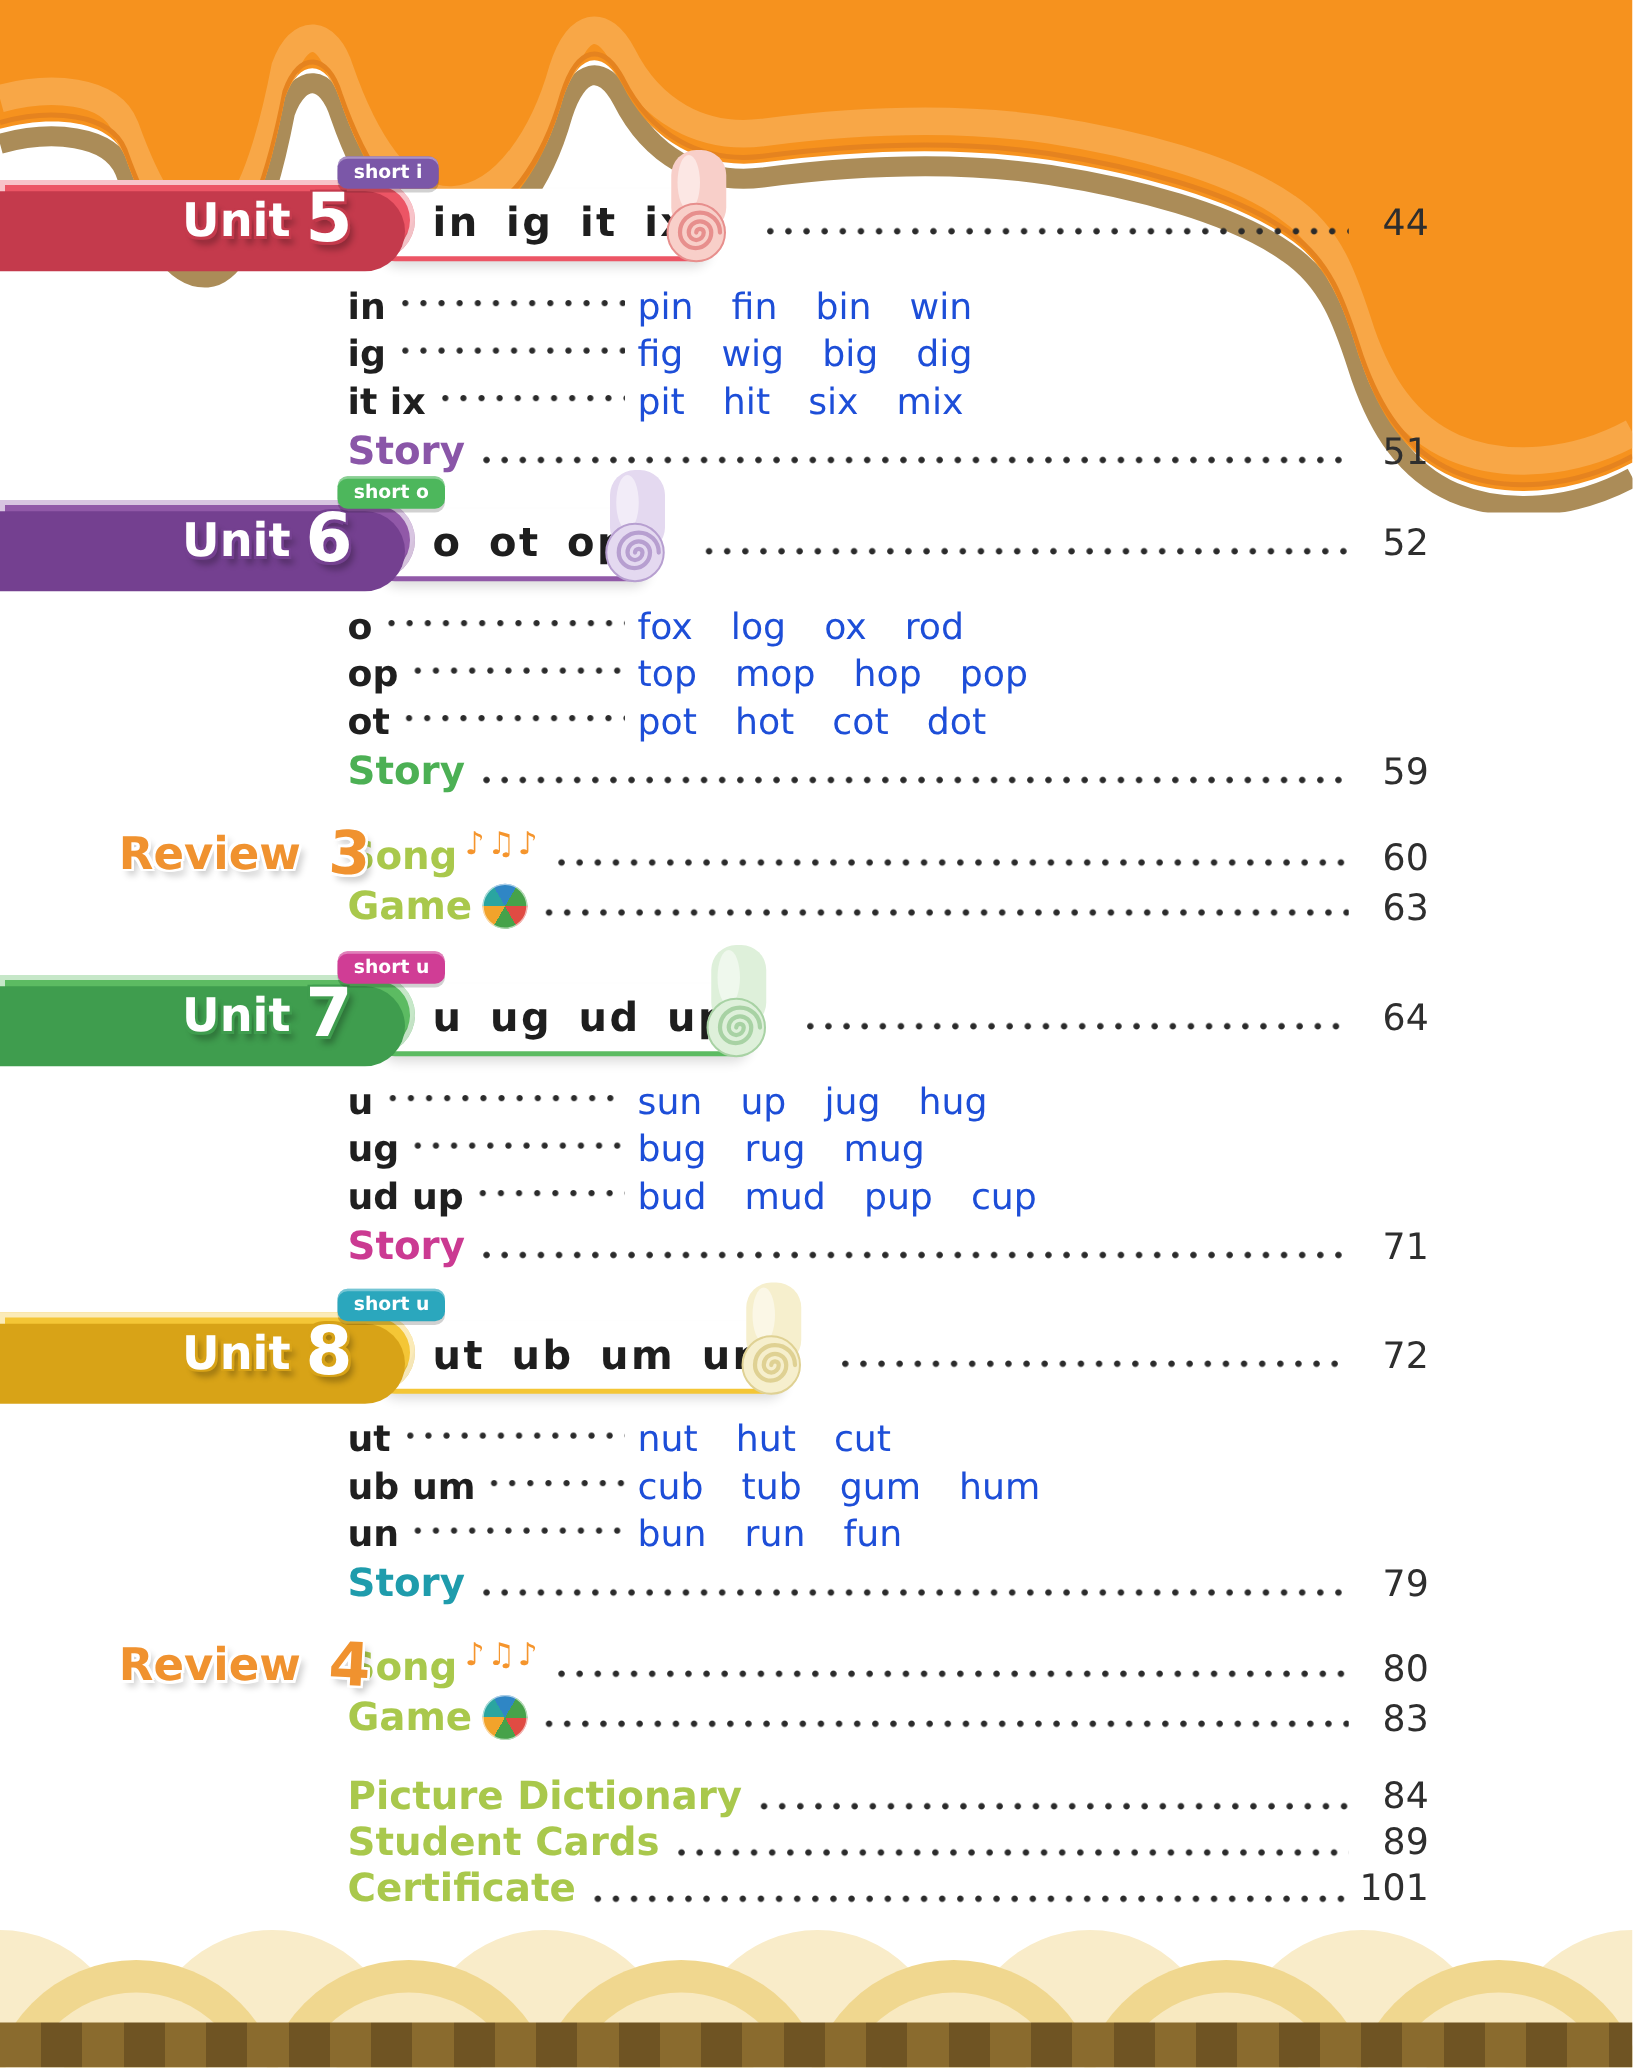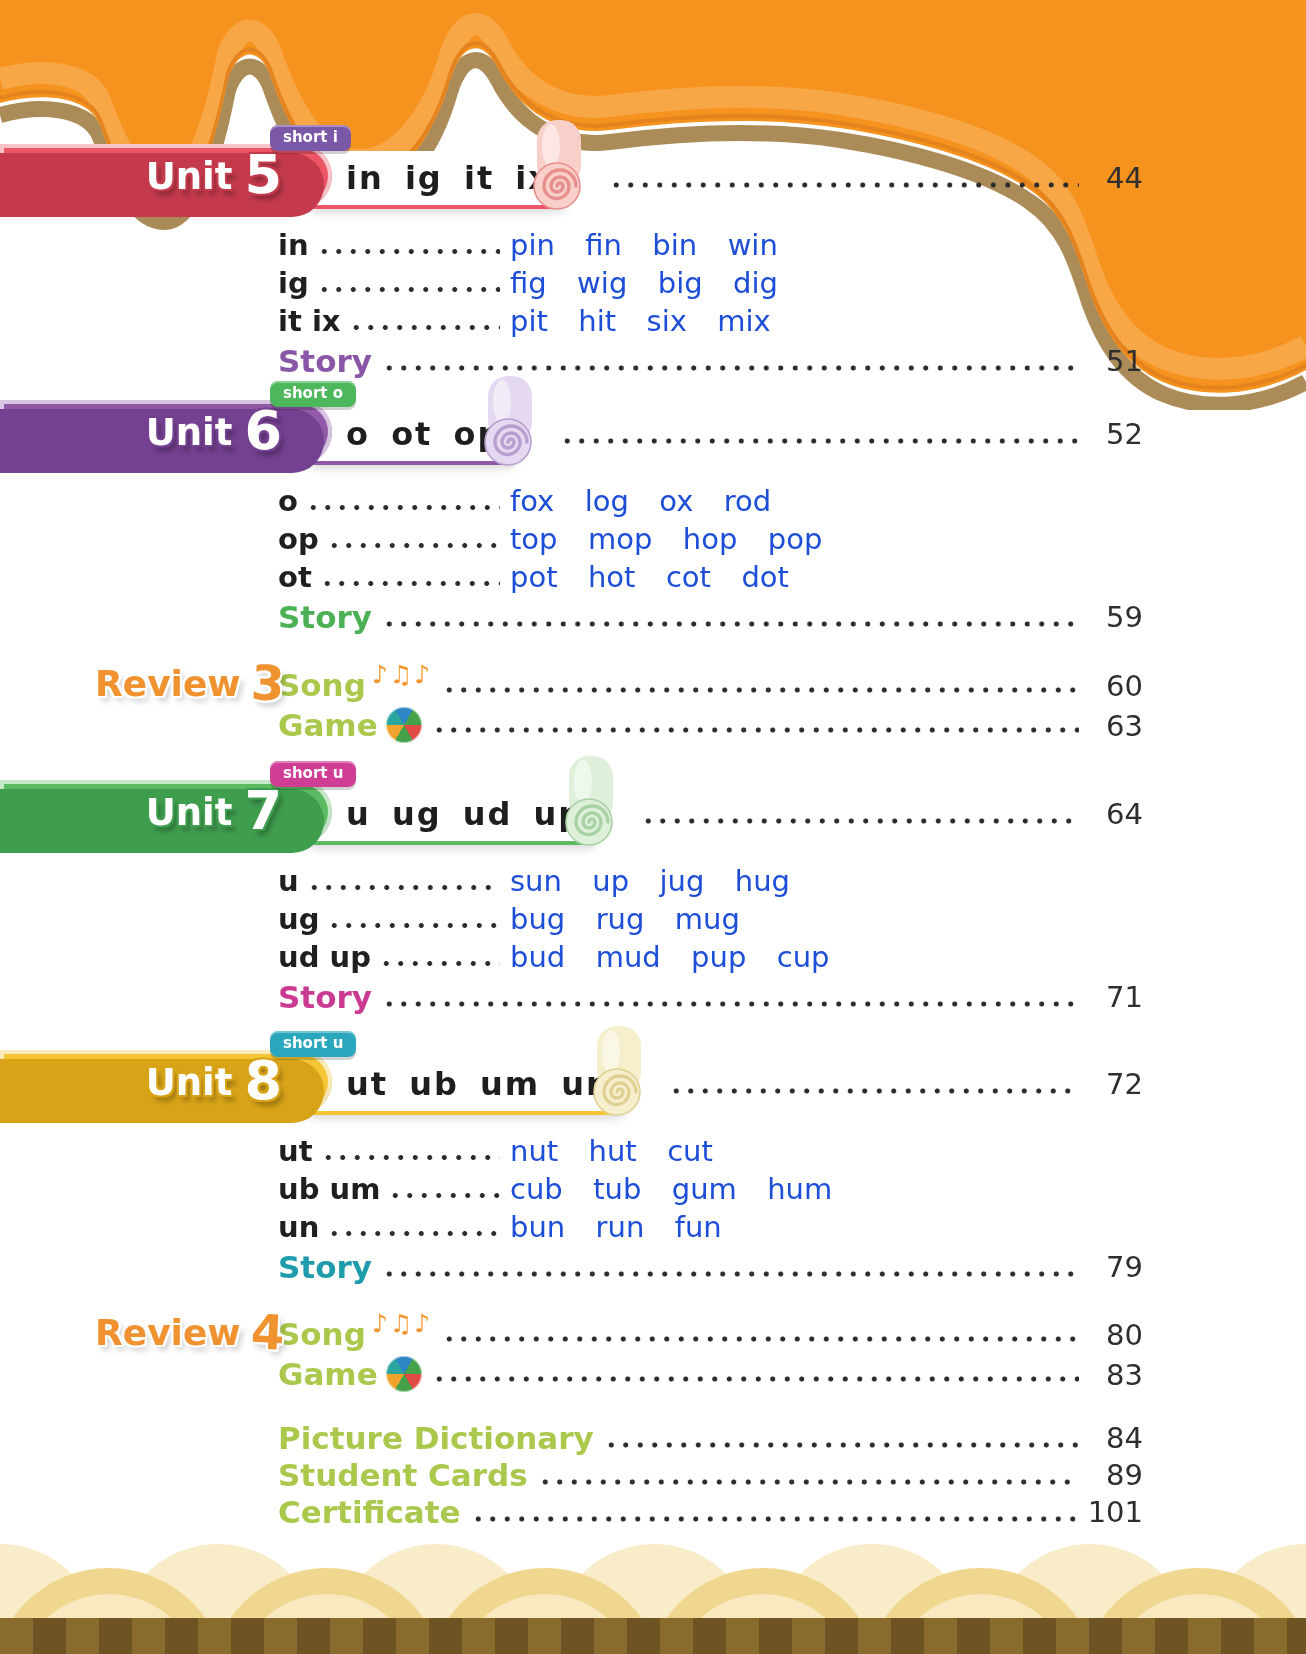--- a/index.html
+++ b/index.html
@@ -47,50 +47,50 @@
 
   
   .dots{flex:1;height:6px;align-self:center;margin:14px 6px 0 10px;
     background-image:radial-gradient(circle,#2b2b2b 2.2px,rgba(0,0,0,0) 2.9px);
     background-size:14.5px 6px;background-repeat:repeat-x;background-position:0 50%;}
   .pagenum{flex:none;min-width:58px;text-align:right;font-size:29px;color:#2e2e2e;}
 
   
   .wrows{position:absolute;left:278px;right:163px;top:101px;}
   .wrow{height:38px;display:flex;align-items:center;}
-  .lblwrap{width:232px;display:flex;align-items:center;flex:none;}
+  .lblwrap{width:232px;display:flex;align-items:flex-start;flex:none;}
   .wlabel{font-weight:700;font-size:29px;color:#1f1f1f;white-space:pre;}
   .wdots{flex:1;height:5px;margin:12px 10px 0 8px;
     background-image:radial-gradient(circle,#2b2b2b 2.1px,rgba(0,0,0,0) 2.8px);
     background-size:14.5px 5px;background-repeat:repeat-x;background-position:0 50%;}
   .words{font-size:29px;color:#1d4ed8;word-spacing:6px;white-space:pre;}
   .wrow.storyrow{height:42px;justify-content:center;}
   .story-label{font-weight:800;font-size:31px;color:var(--story);flex:none;}
 
   
   .review{position:absolute;left:0;right:163px;z-index:2;}
   .r3{top:663px;}
   .r4{top:1312px;}
-  .rev-label{position:absolute;left:95px;top:0;height:40px;display:flex;align-items:center;gap:10px;}
+  .rev-label{position:absolute;left:95px;top:0;height:40px;display:flex;align-items:center;gap:22px;}
   .rev-word{font-size:36px;font-weight:800;color:#f0922f;
     text-shadow:2px 0 0 #fff,-2px 0 0 #fff,0 2px 0 #fff,0 -2px 0 #fff,2px 2px 0 #fff,-2px -2px 0 #fff,2px -2px 0 #fff,-2px 2px 0 #fff,4px 5px 6px rgba(0,0,0,.22);}
   .rev-num{font-size:48px;font-weight:800;color:#f0922f;transform:rotate(3deg);
     text-shadow:2px 0 0 #fff,-2px 0 0 #fff,0 2px 0 #fff,0 -2px 0 #fff,2px 2px 0 #fff,-2px -2px 0 #fff,2px -2px 0 #fff,-2px 2px 0 #fff,4px 5px 6px rgba(0,0,0,.22);}
   .rev-items{margin-left:278px;}
   .rev-row{height:40px;display:flex;align-items:flex-end;}
   .green-label{font-weight:800;font-size:31px;color:#a9c84c;flex:none;}
   .notes{color:#f5952d;font-size:25px;font-weight:700;letter-spacing:2px;
     transform:translateY(-14px);display:inline-block;margin-left:6px;flex:none;}
   .wheel{width:36px;height:36px;border-radius:50%;margin-left:8px;flex:none;
     background:conic-gradient(from -30deg,#2f86c5 0 60deg,#46a24a 60deg 120deg,#e04b43 120deg 180deg,#46a24a 180deg 240deg,#f2a32b 240deg 300deg,#2aa5a0 300deg 360deg);
     box-shadow:inset 0 0 0 1px rgba(255,255,255,.6);}
 
   
   .footer{position:absolute;left:278px;right:163px;top:1419px;z-index:2;}
-  .frow{height:37px;display:flex;align-items:center;}
+  .frow{height:37px;display:flex;align-items:flex-start;}
 </style>
 </head>
 <body>
 
 <div class="page">
 
   <svg class="topwave" width="1306" height="410" viewBox="0 0 1306 410">
     <defs>
       <path id="wedge" d="M0,103 C40,92 88,95 100,125 C118,175 138,212 166,210 C196,208 216,140 228,78 C240,45 262,48 272,80 C290,132 320,186 362,184 C405,182 436,130 450,80 C462,42 482,38 498,68 C520,112 560,136 610,130 C680,121 760,116 840,128 C905,138 985,158 1030,190 C1067,215 1077,254 1089,290 C1103,330 1124,365 1163,382 C1205,400 1260,395 1306,370"></path>
       <clipPath id="wclip">

